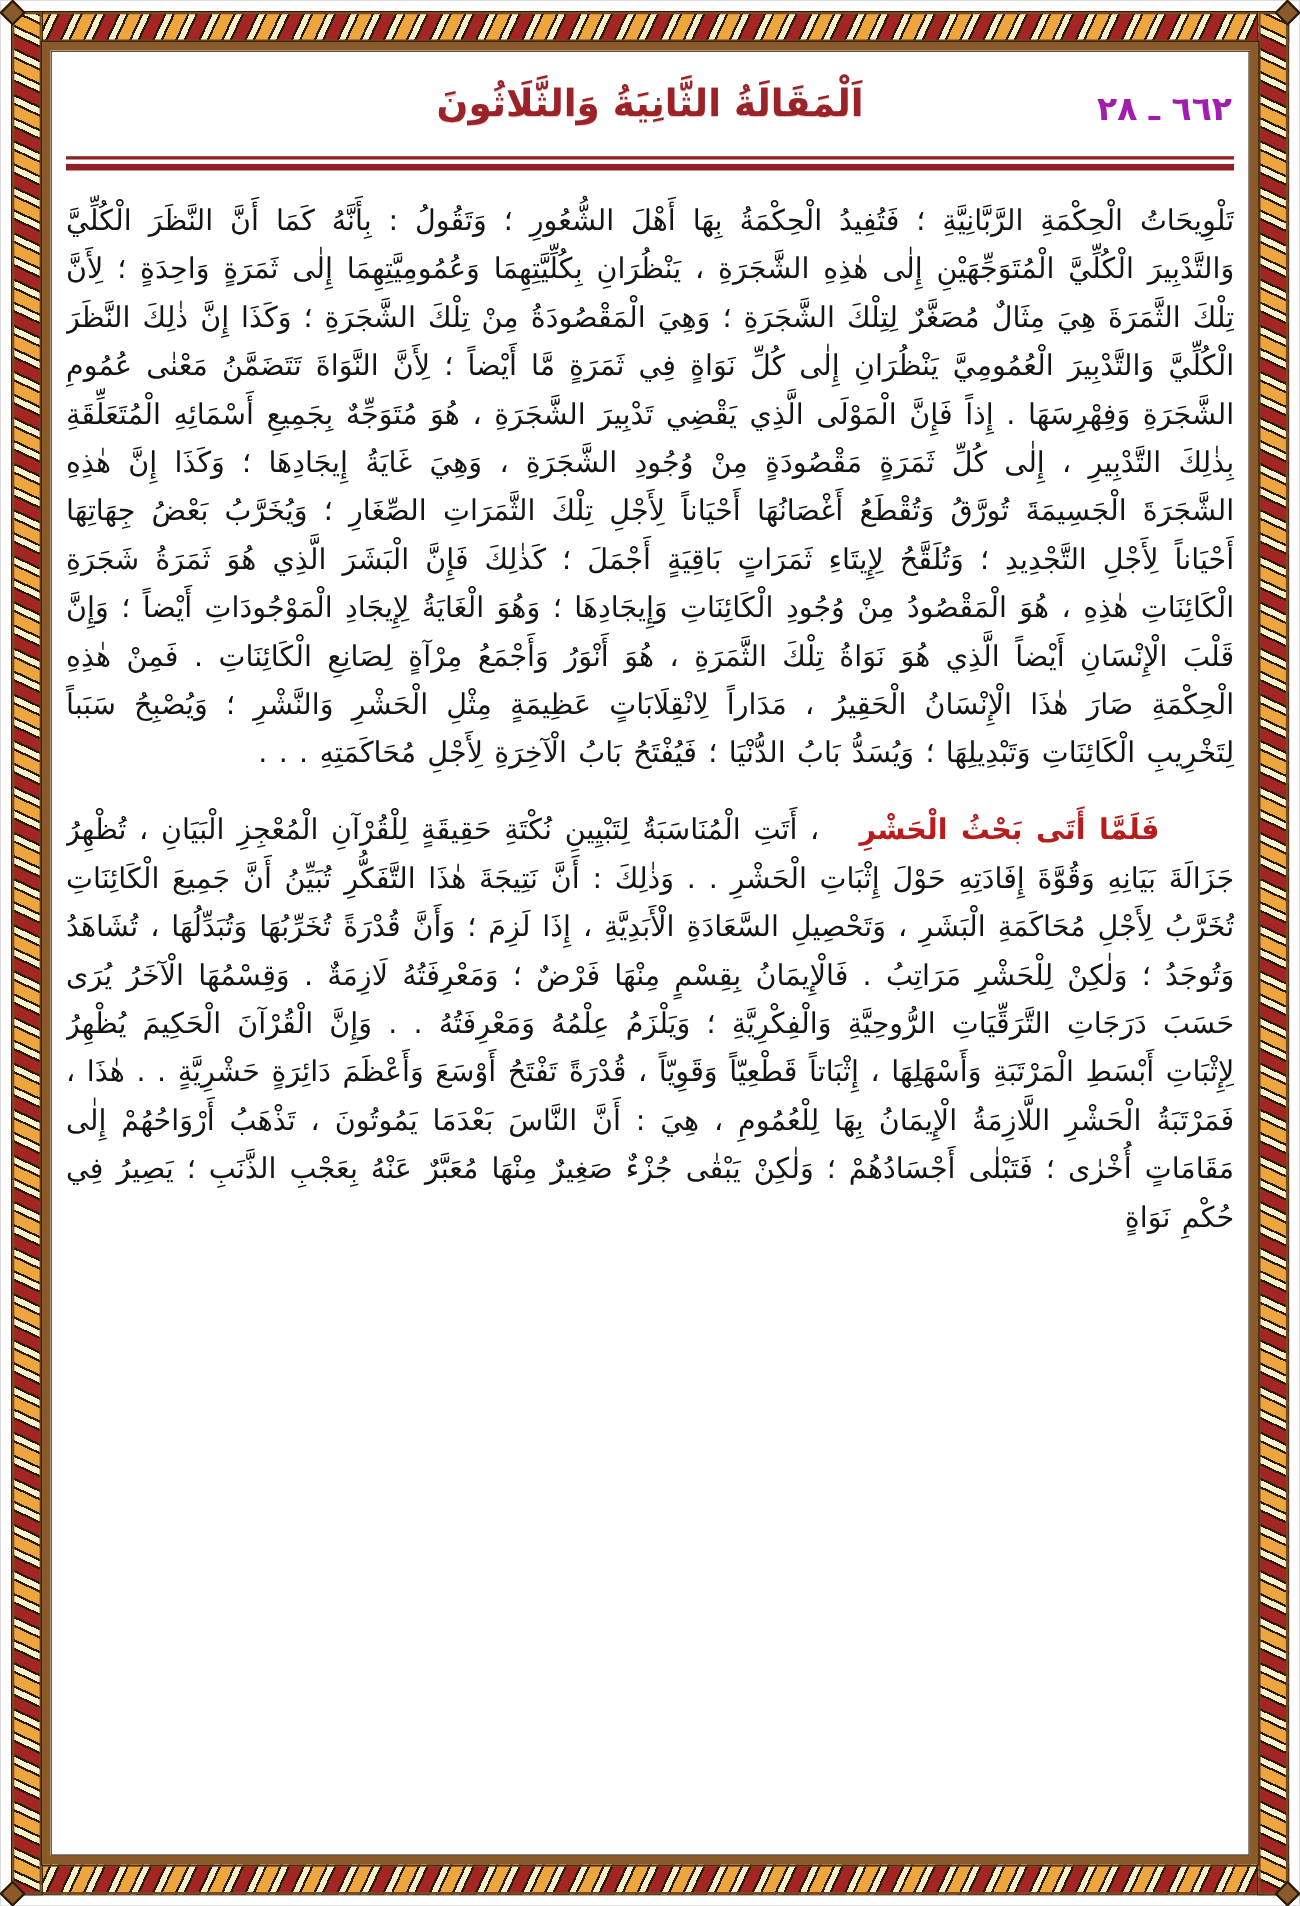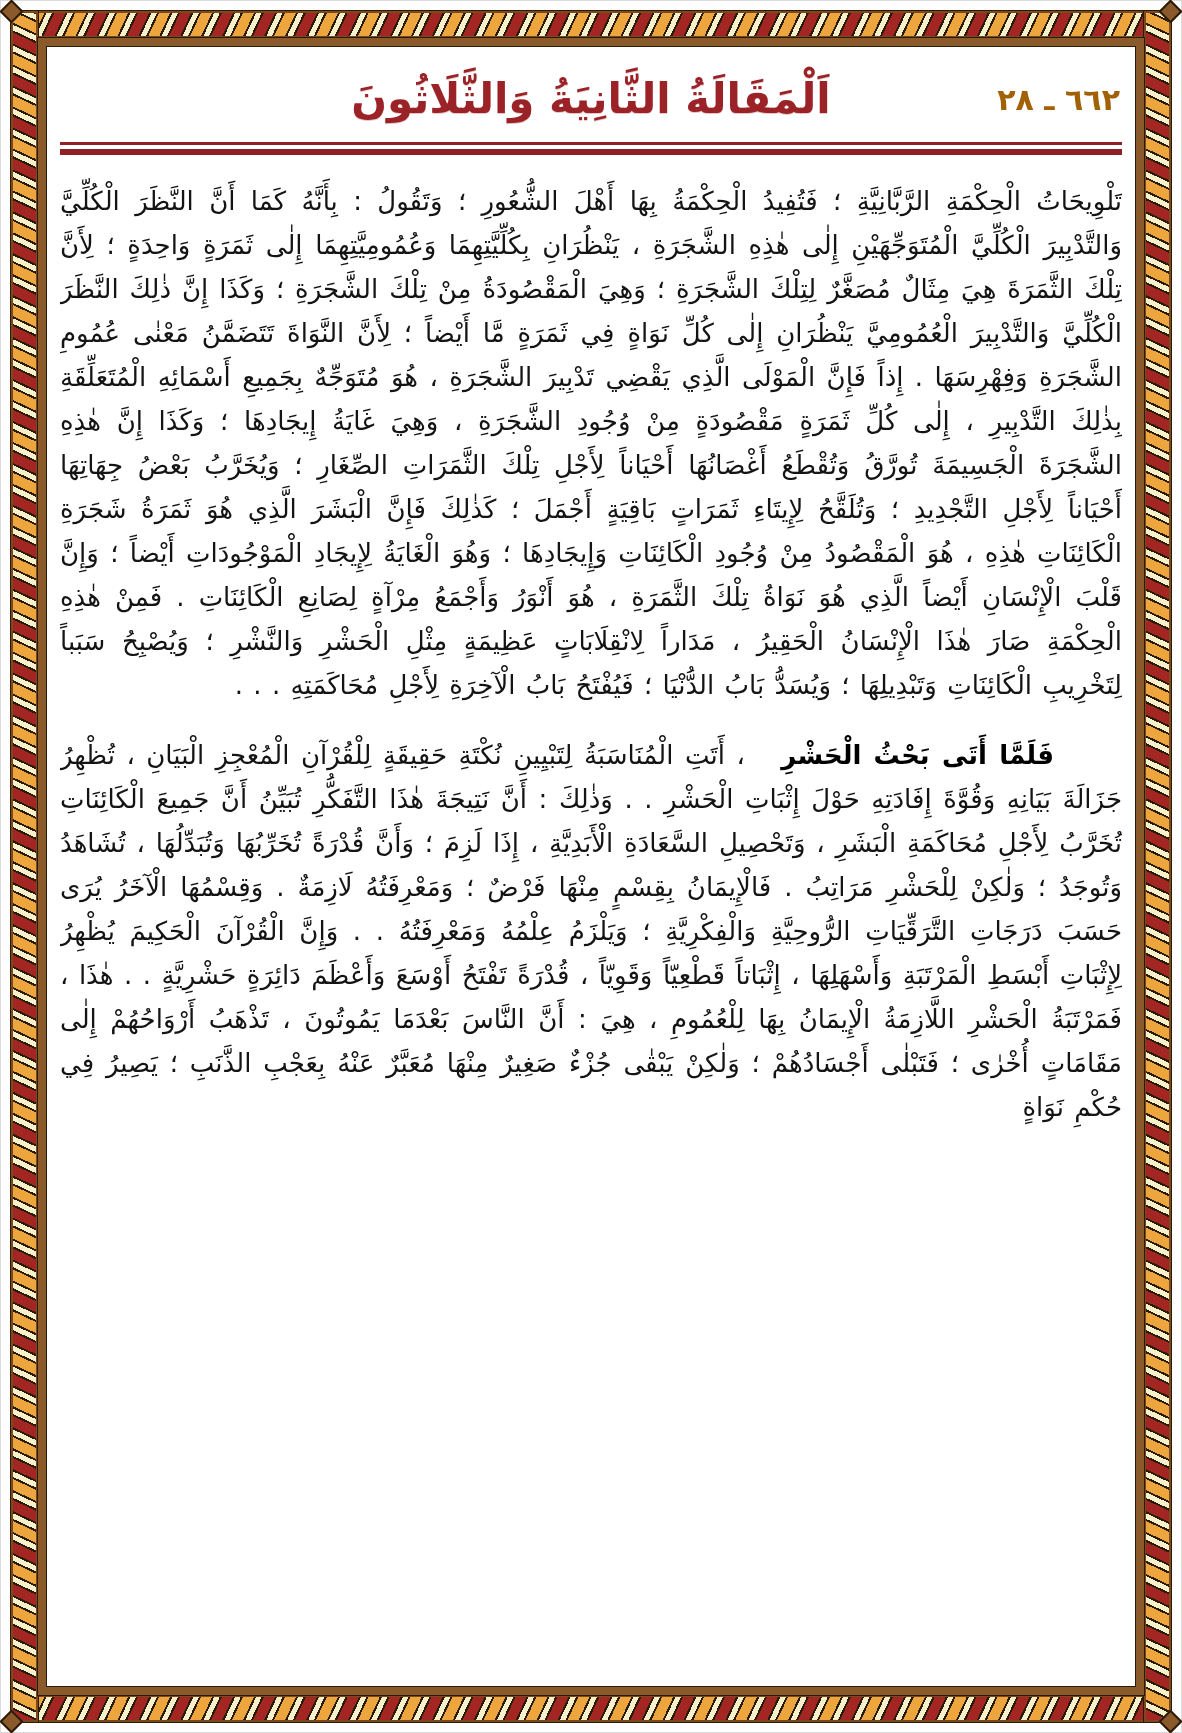--- a/index.html
+++ b/index.html
@@ -71,48 +71,48 @@
   
   .content {
     position: absolute;
     left: 60px; right: 60px; top: 54px; bottom: 50px;
     direction: rtl;
     overflow: hidden;
   }
   .header { position: relative; height: 88px; }
   .page-number {
     position: absolute; right: 2px; top: 28px;
-    color: #a16207; font-weight: bold; font-size: 30px;
+    color: #a21caf; font-weight: bold; font-size: 30px;
     letter-spacing: 1px;
     white-space: nowrap;
   }
   .page-title {
     text-align: center;
     padding-top: 20px;
     color: #9b2226;
     font-weight: bold;
-    font-size: 42px;
+    font-size: 34px;
     text-shadow: 0 1px 0 rgba(155,34,38,0.25);
   }
   .double-rule {
     height: 4px;
     border-top: 3px solid #8e2026;
     border-bottom: 6px solid #8e2026;
   }
   .body-text {
     margin-top: 24px;
     font-size: 26px;
     line-height: 44px;
     color: #141414;
     text-align: justify;
     word-spacing: 2px;
   }
   .body-text p { margin: 0; }
   .para-2 { margin-top: 26px !important; text-indent: 68px; }
-  .lead-red { color: #000000; font-weight: bold; margin-left: 25px; }
+  .lead-red { color: #b91c1c; font-weight: bold; margin-left: 25px; }
 </style>
 </head>
 <body>
 
 <div class="page">
 
   <div class="frame">
     <div class="chain chain-top"></div>
     <div class="chain chain-bottom"></div>
     <div class="chain chain-left"></div>

